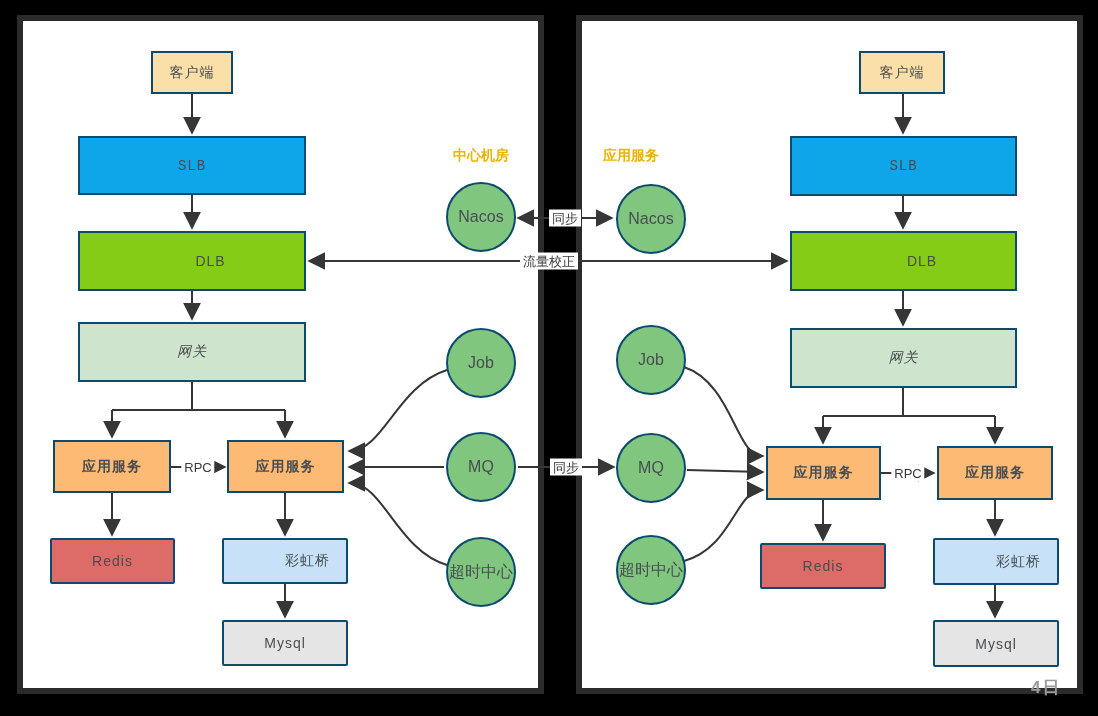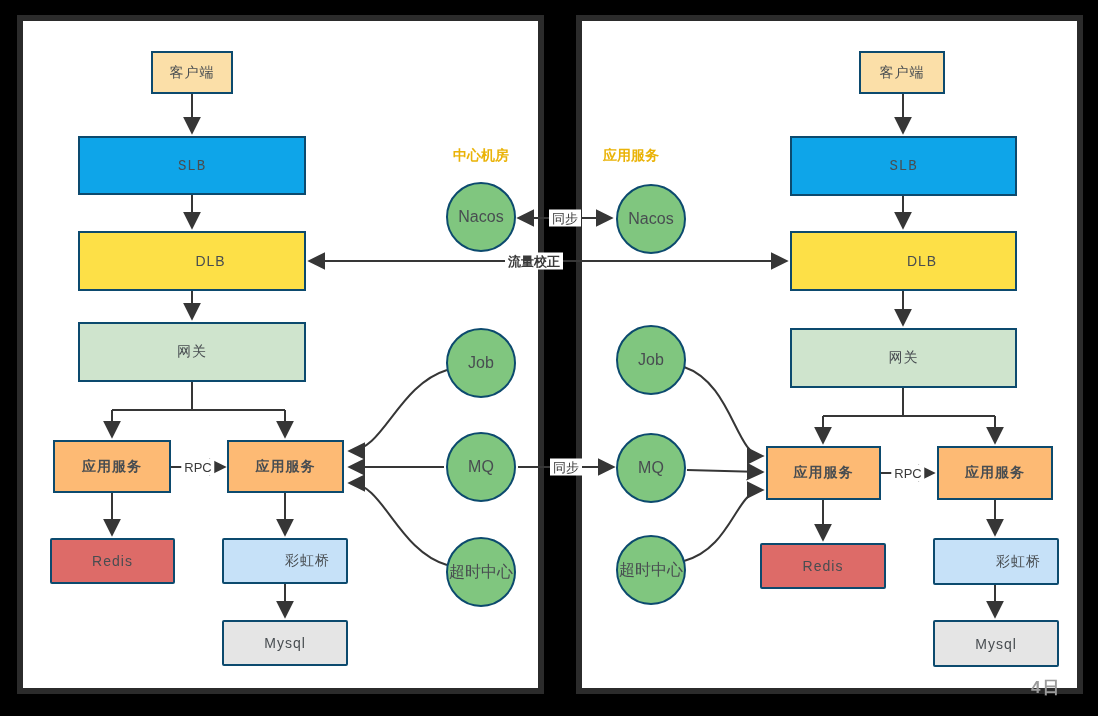--- a/index.html
+++ b/index.html
@@ -10,22 +10,22 @@
   .panel{position:absolute;background:#fff;border:6px solid #2b2b2b;box-sizing:border-box;}
   .node{
     position:absolute;display:flex;align-items:center;justify-content:center;
     border:2px solid #0c4a6e;box-sizing:border-box;
     font-size:14px;color:#484d51;letter-spacing:1px;
   }
   .rounded{border-radius:2px;}
   .circle{border-radius:50%;font-size:16px;letter-spacing:0;}
   .fill-client{background:#fbdfa8;}
   .fill-slb{background:#0ea5e9;font-family:Liberation Mono, monospace;}
-  .fill-dlb{background:#fde047;padding-left:37px;}
-  .fill-gateway{background:#cfe4cd;}
+  .fill-dlb{background:#84cc16;padding-left:37px;}
+  .fill-gateway{background:#cfe4cd;font-style:italic;}
   .fill-app{background:#fdba74;font-weight:bold;}
   .fill-redis{background:#dd6b68;}
   .fill-rainbow{background:#c6e1f8;padding-left:45px;}
   .fill-mysql{background:#e5e5e5;}
   .fill-circle{background:#80c67f;}
   .region-label{
     position:absolute;font-size:14px;font-weight:bold;color:#eab308;
     text-align:center;width:90px;transform:translateX(-50%);
   }
   .chip{
@@ -114,18 +114,18 @@
 
 <div class="node circle fill-circle" style="left:616px;top:184px;width:70px;height:70px;">Nacos</div>
 <div class="node circle fill-circle" style="left:616px;top:325px;width:70px;height:70px;">Job</div>
 <div class="node circle fill-circle" style="left:616px;top:433px;width:70px;height:70px;">MQ</div>
 <div class="node circle fill-circle" style="left:616px;top:535px;width:70px;height:70px;">超时中心</div>
 
 <div class="region-label" style="left:481px;top:147px;">中心机房</div>
 <div class="region-label" style="left:631px;top:147px;">应用服务</div>
 
 <div class="chip" style="left:565px;top:218px;">同步</div>
-<div class="chip" style="left:534px;top:261px;font-weight:bold;">流量校正</div>
+<div class="chip" style="left:549px;top:261px;">流量校正</div>
 <div class="chip" style="left:566px;top:467px;">同步</div>
 <div class="chip" style="left:198px;top:467px;">RPC</div>
 <div class="chip" style="left:908px;top:473px;">RPC</div>
 
 <div class="watermark">4日</div>
 
 </body></html>

